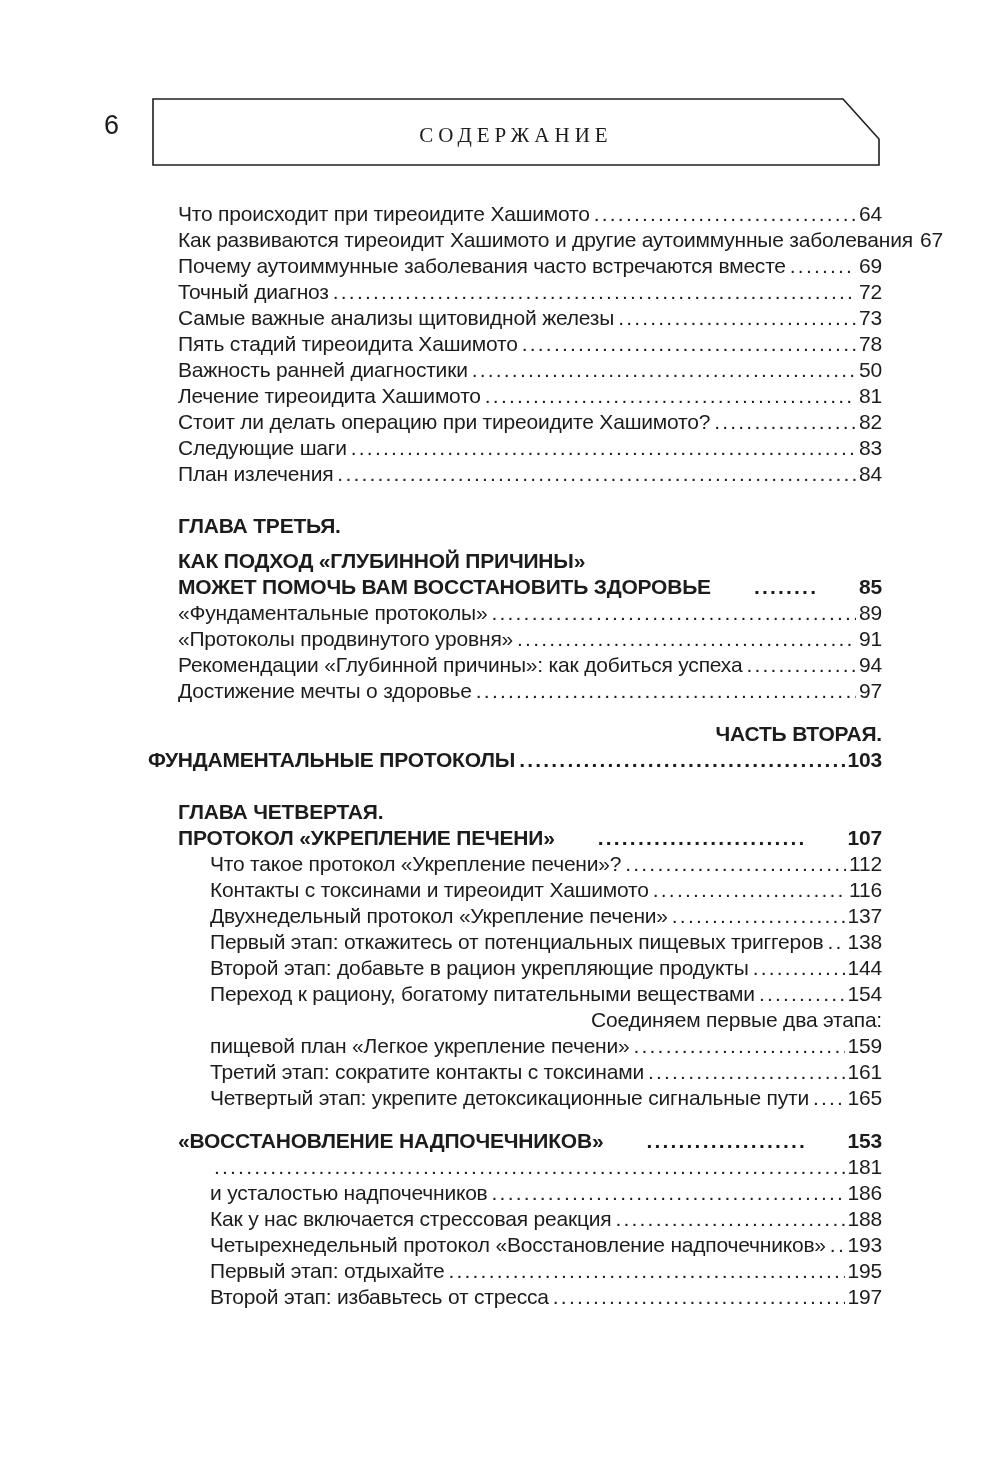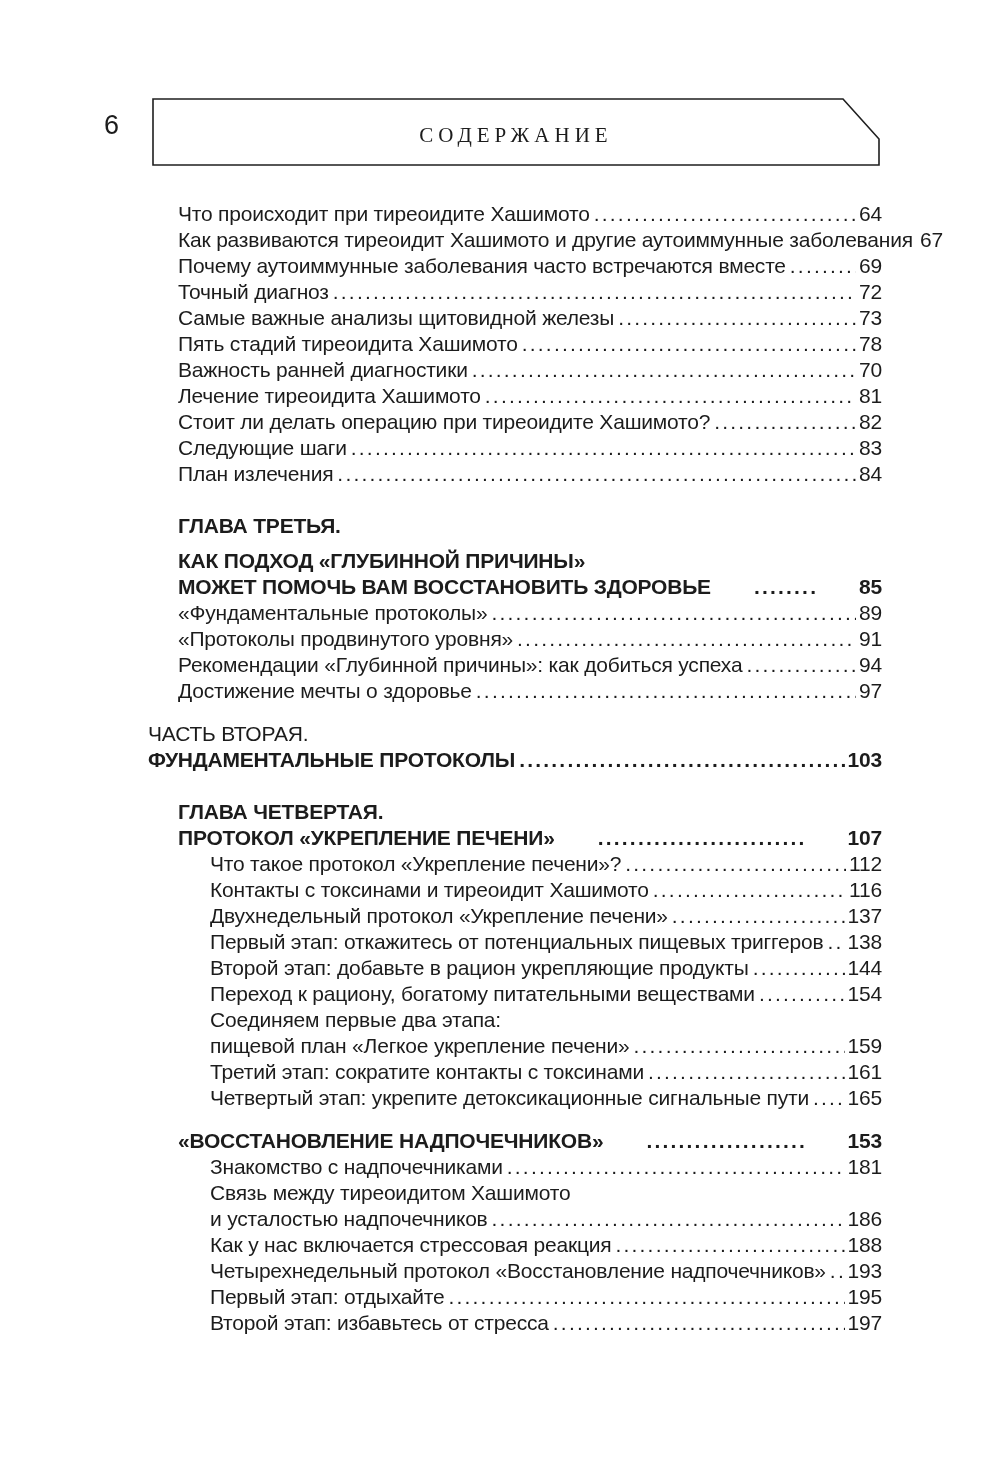--- a/index.html
+++ b/index.html
@@ -52,24 +52,24 @@
     overflow:hidden;
     white-space:nowrap;
     letter-spacing:2.2px;
     margin:0 3px 0 4px;
     min-width:0;
   }
   .row .pg{flex:0 0 auto;}
   .entry{padding-left:30px;}
   .chapter-head{padding-left:30px;font-weight:bold;margin-top:9px;}
   .chapter{padding-left:30px;font-weight:bold;gap:39px;}
-  .part-head{padding-left:0;font-weight:normal;}
+  .part-head{padding-left:0;font-weight:bold;justify-content:flex-end;}
   .part{padding-left:0;font-weight:bold;}
   .sub{padding-left:62px;justify-content:center;}
-  .sub-head{padding-left:62px;}
+  .sub-head{padding-left:62px;justify-content:flex-end;}
   .gap{height:17px;}
 </style>
 </head>
 <body>
 
 <div class="page-number">6</div>
 
 <div class="header-box">
   <svg width="728" height="68" viewBox="0 0 728 68">
     <path d="M1,67 L1,1 L691,1 L727,41 L727,67 L1,67 Z" fill="none" stroke="#1f1f1f" stroke-width="1.6"></path>
@@ -104,21 +104,21 @@
       <span class="pg">73</span>
     </div>
     <div class="row entry">
       <span class="t">Пять стадий тиреоидита Хашимото</span>
       <span class="dots">............................................................................................................................................................................................................................</span>
       <span class="pg">78</span>
     </div>
     <div class="row entry">
       <span class="t">Важность ранней диагностики</span>
       <span class="dots">............................................................................................................................................................................................................................</span>
-      <span class="pg">70</span>
+      <span class="pg">50</span>
     </div>
     <div class="row entry">
       <span class="t">Лечение тиреоидита Хашимото</span>
       <span class="dots">............................................................................................................................................................................................................................</span>
       <span class="pg">81</span>
     </div>
     <div class="row entry">
       <span class="t">Стоит ли делать операцию при тиреоидите Хашимото?</span>
       <span class="dots">............................................................................................................................................................................................................................</span>
       <span class="pg">82</span>
@@ -231,27 +231,23 @@
       <span class="dots">............................................................................................................................................................................................................................</span>
       <span class="pg">165</span>
     </div>
     <div class="row gap"></div>
     <div class="row chapter">
       <span class="t">«ВОССТАНОВЛЕНИЕ НАДПОЧЕЧНИКОВ»</span>
       <span class="dots">............................................................................................................................................................................................................................</span>
       <span class="pg">153</span>
     </div>
     <div class="row sub">
-      <span class="t">Знакомство с надпочечниками</span>
       <span class="dots">............................................................................................................................................................................................................................</span>
       <span class="pg">181</span>
     </div>
-    <div class="row sub-head">
-      <span class="t">Связь между тиреоидитом Хашимото</span>
-    </div>
     <div class="row sub">
       <span class="t">и усталостью надпочечников</span>
       <span class="dots">............................................................................................................................................................................................................................</span>
       <span class="pg">186</span>
     </div>
     <div class="row sub">
       <span class="t">Как у нас включается стрессовая реакция</span>
       <span class="dots">............................................................................................................................................................................................................................</span>
       <span class="pg">188</span>
     </div>

